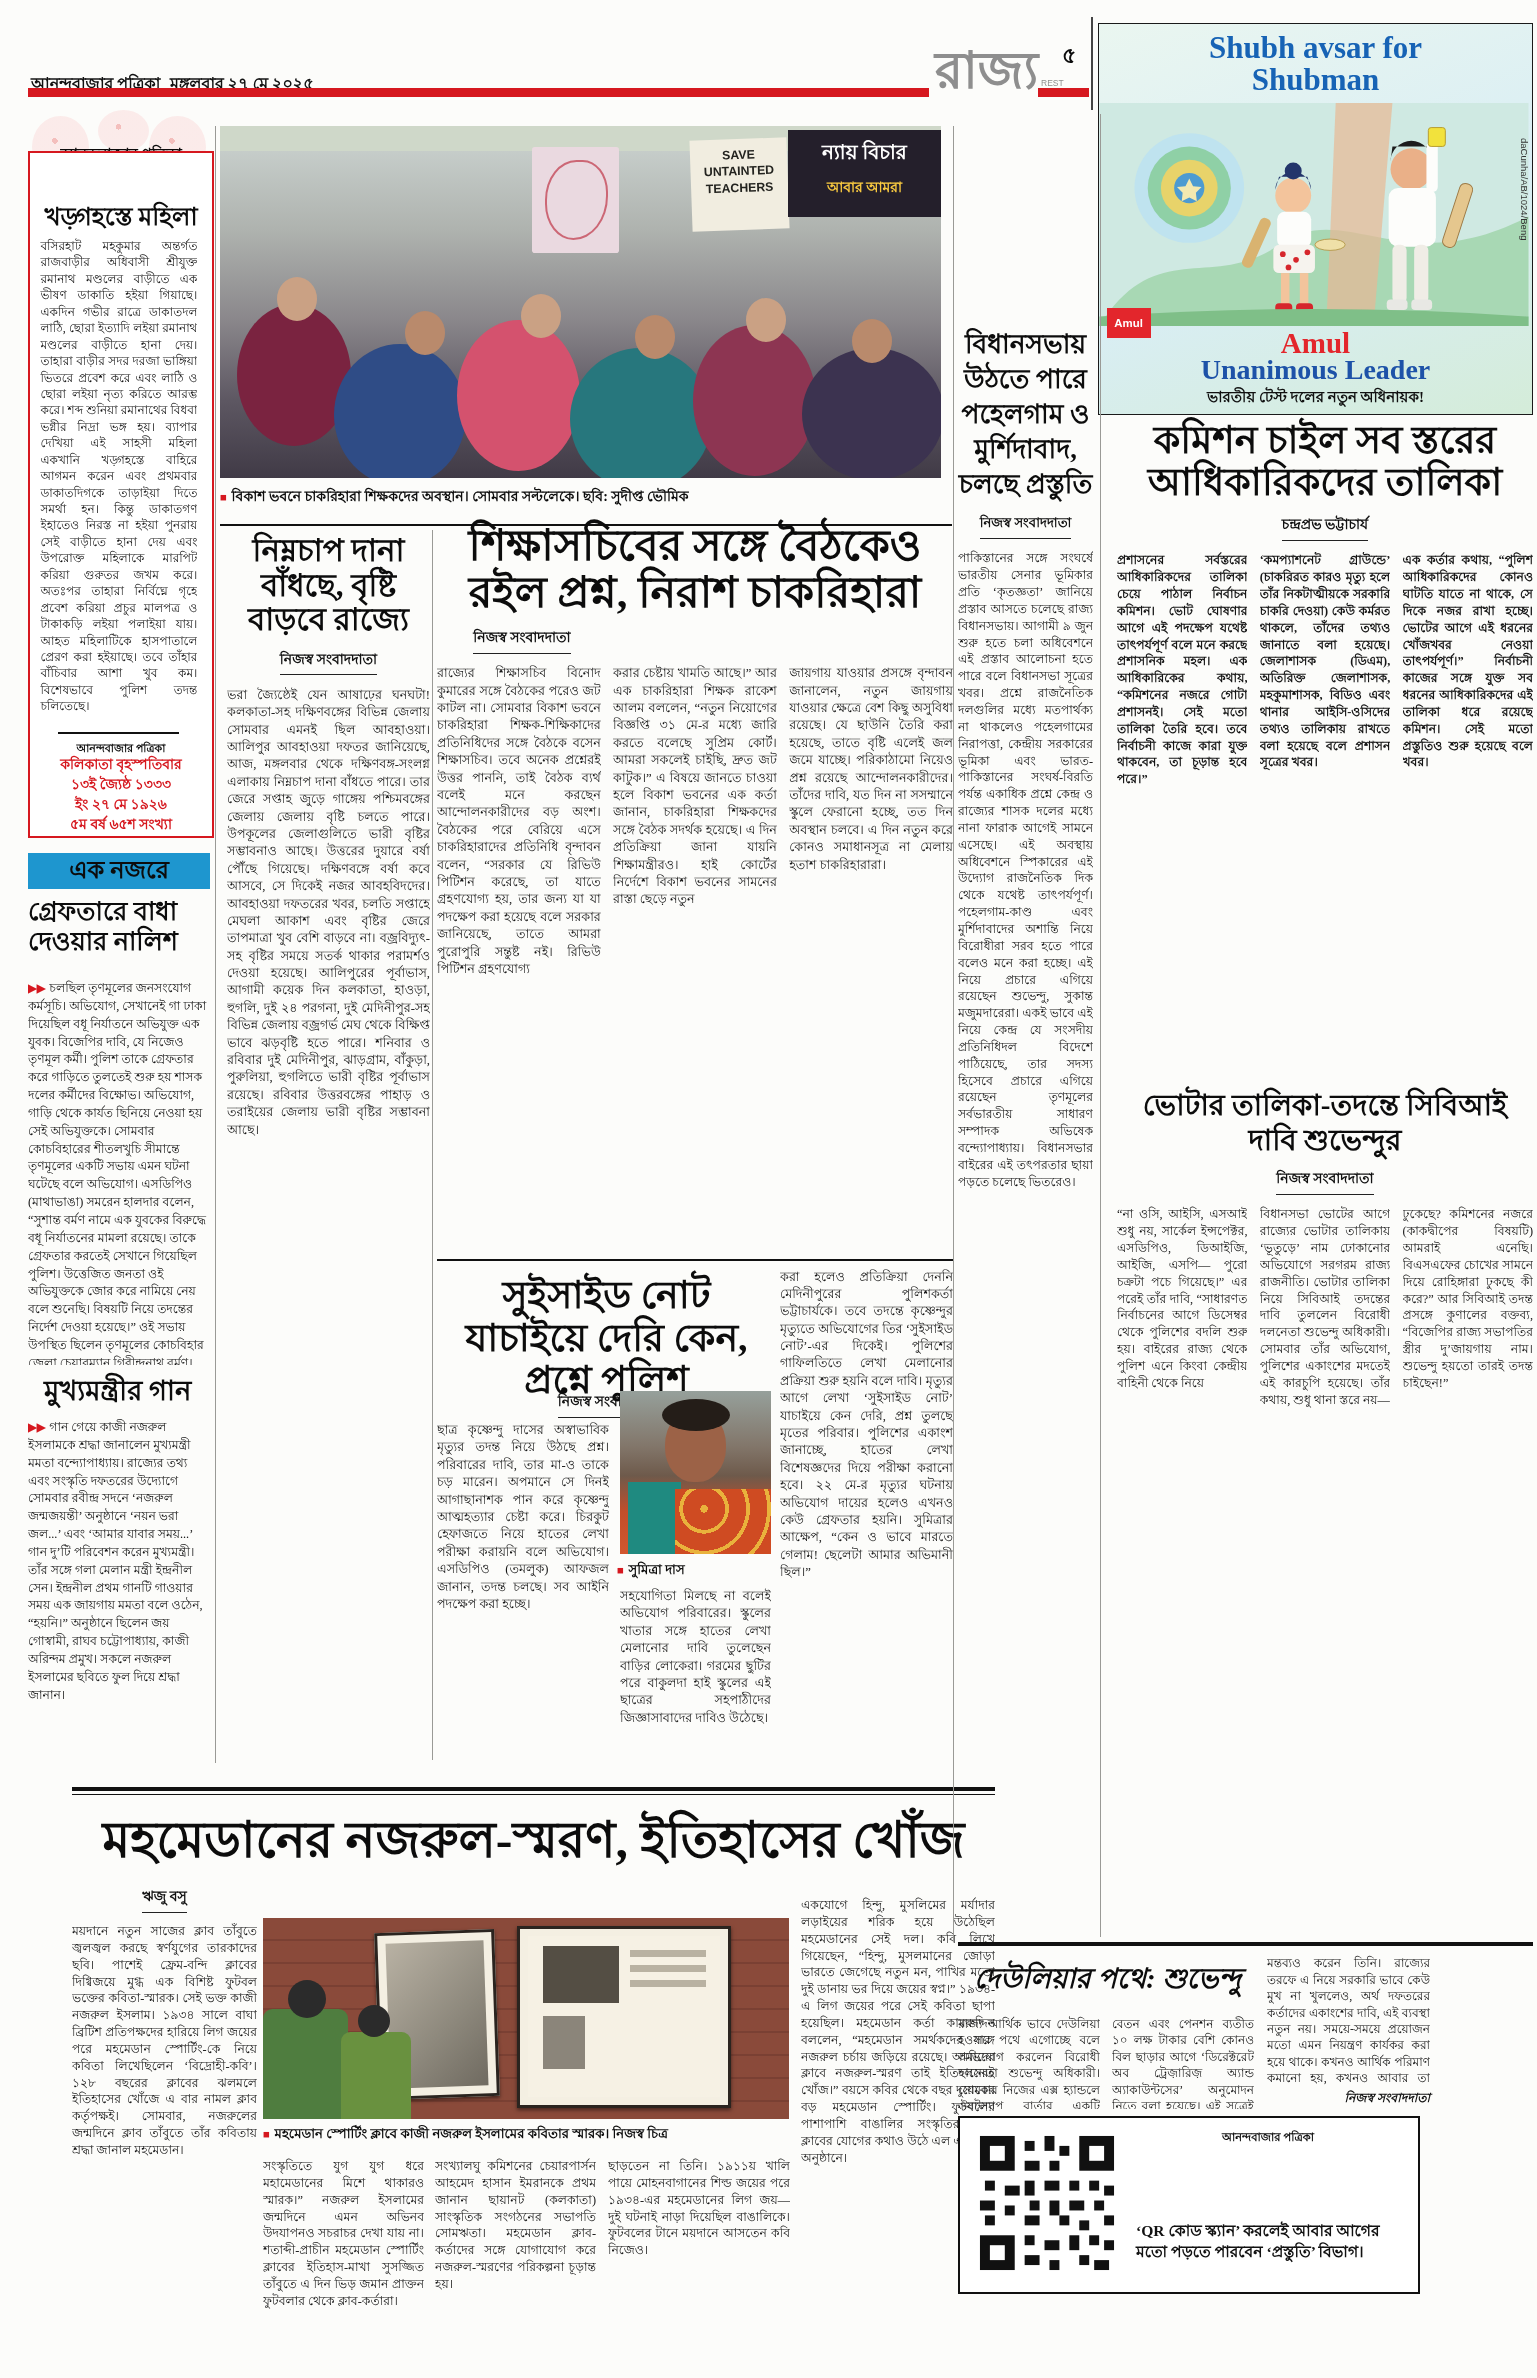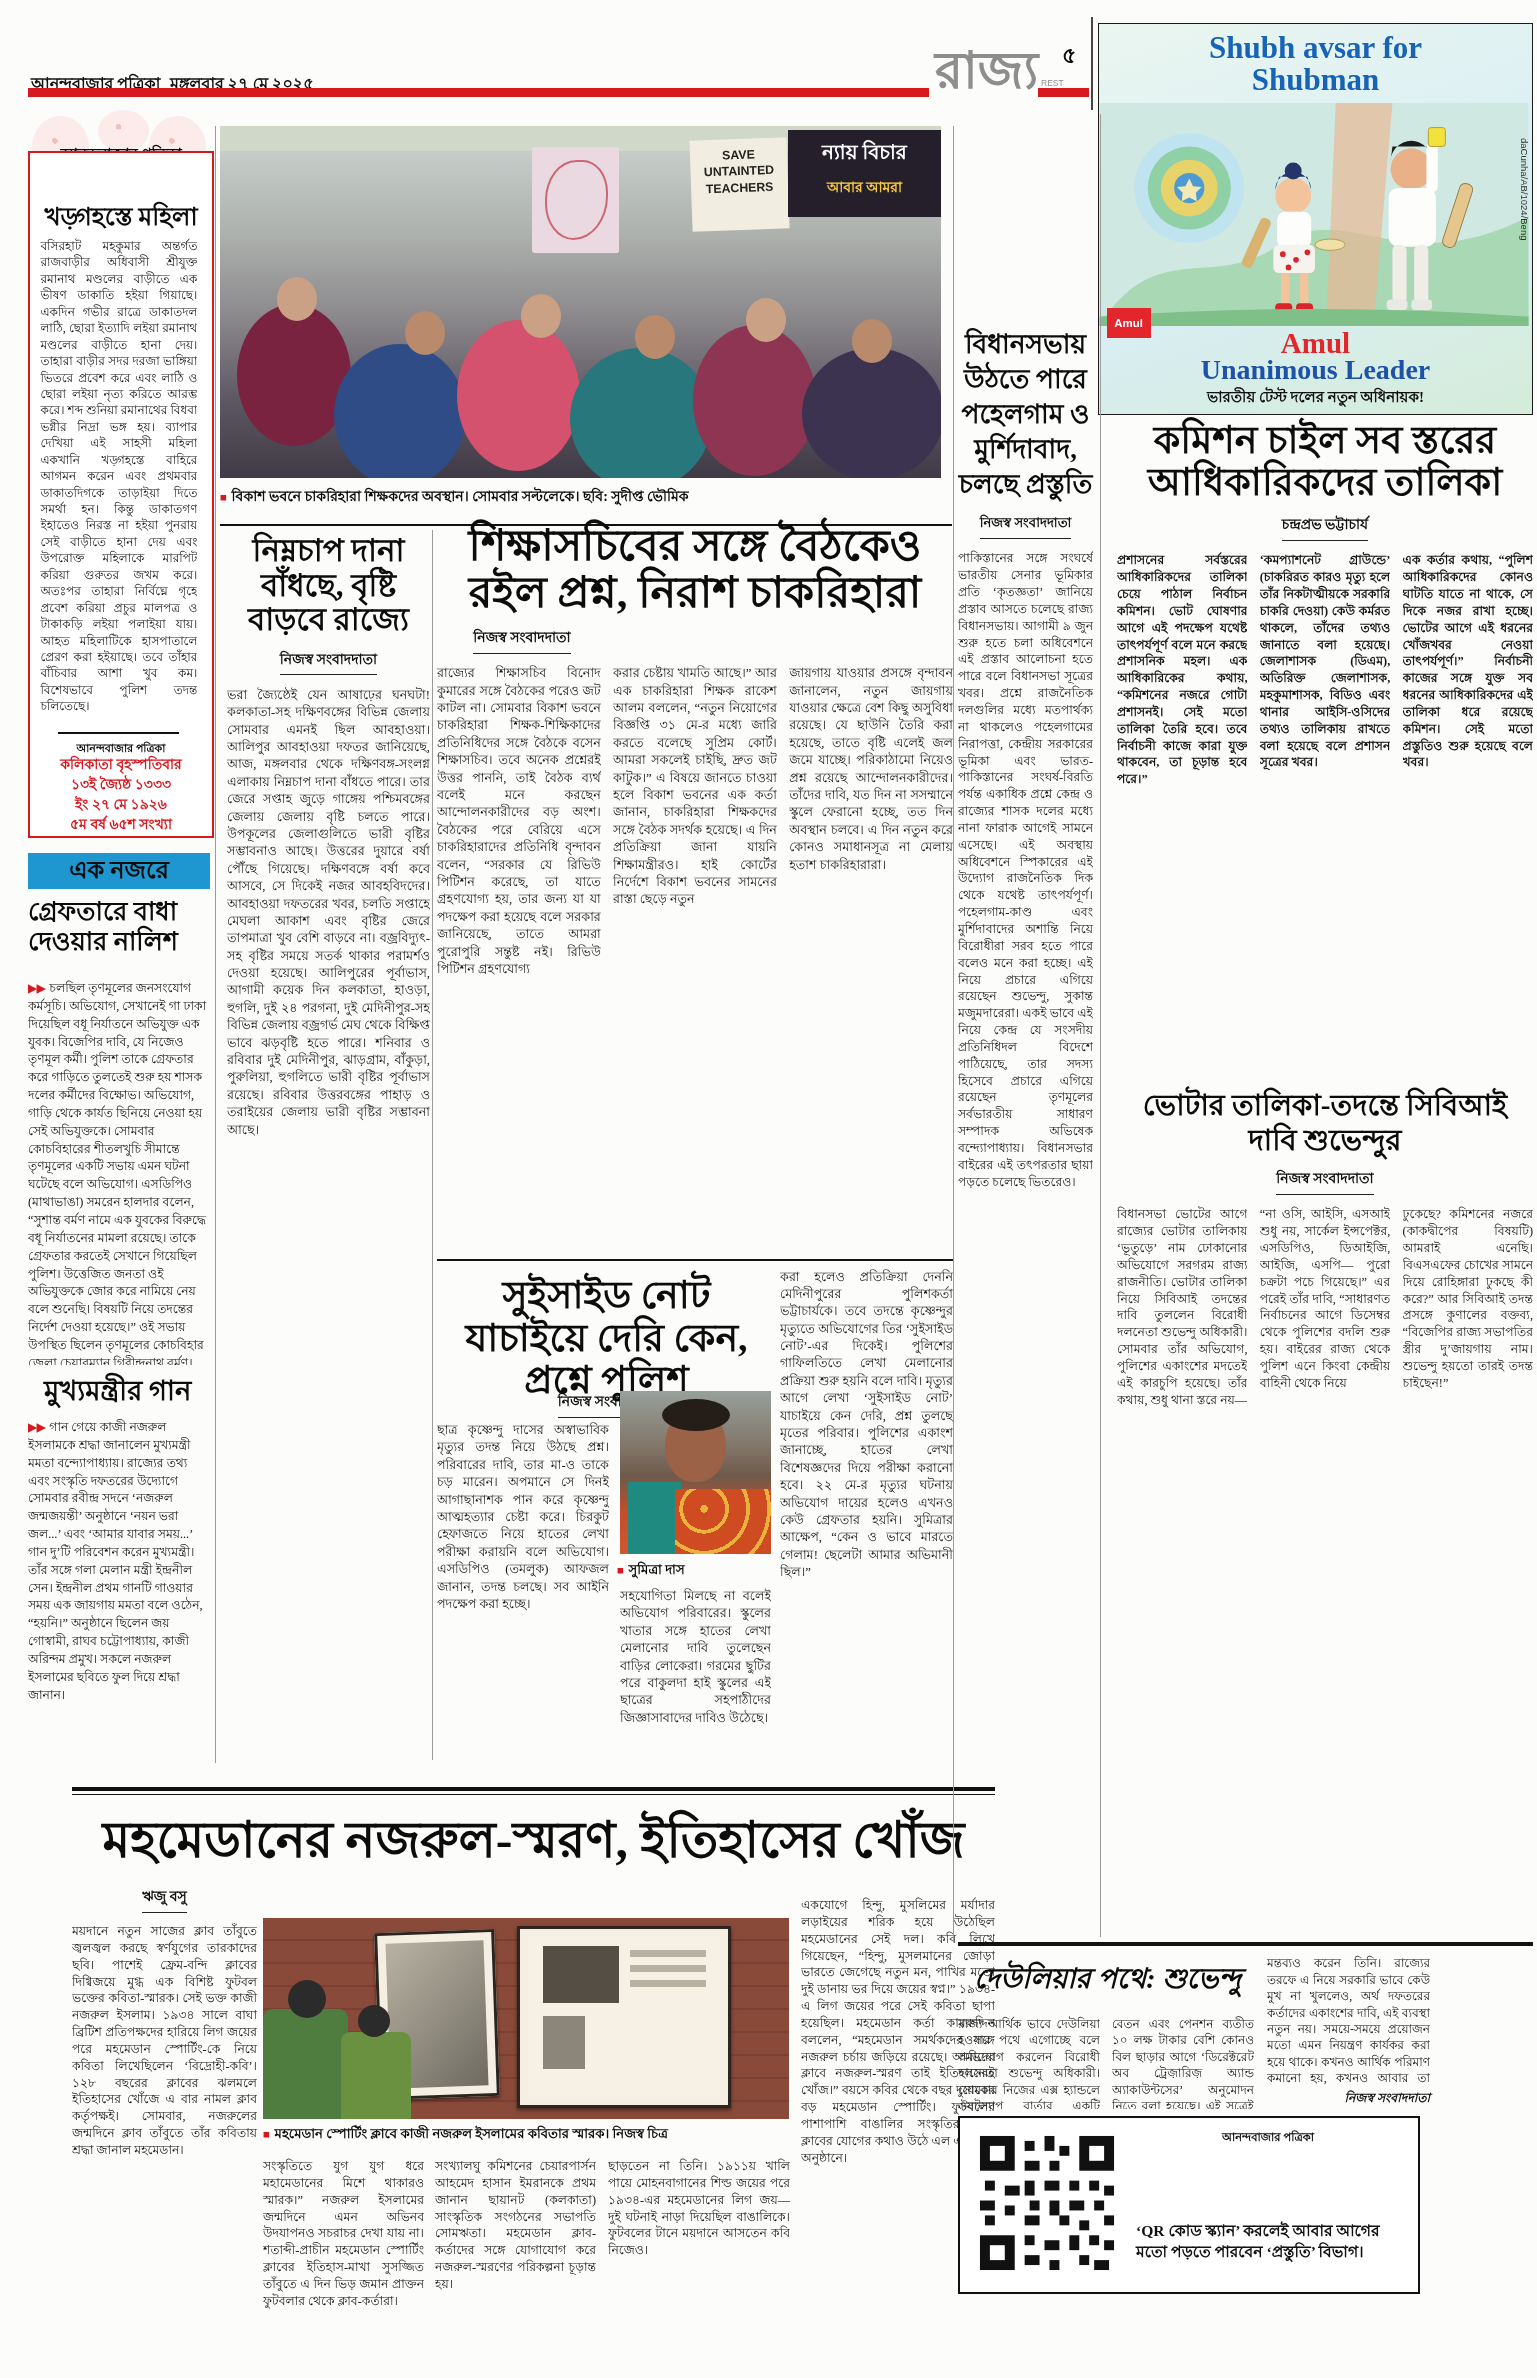--- a/index.html
+++ b/index.html
@@ -243,22 +243,22 @@
       <div class="body-txt" style="font-size:12.3px;">প্রশাসনের সর্বস্তরের আধিকারিকদের তালিকা চেয়ে পাঠাল নির্বাচন কমিশন। ভোট ঘোষণার আগে এই পদক্ষেপ যথেষ্ট তাৎপর্যপূর্ণ বলে মনে করছে প্রশাসনিক মহল। এক আধিকারিকের কথায়, “কমিশনের নজরে গোটা প্রশাসনই। সেই মতো তালিকা তৈরি হবে। তবে নির্বাচনী কাজে কারা যুক্ত থাকবেন, তা চূড়ান্ত হবে পরে।”</div>
       <div class="body-txt" style="font-size:12.3px;">‘কমপ্যাশনেট গ্রাউন্ডে’ (চাকরিরত কারও মৃত্যু হলে তাঁর নিকটাত্মীয়কে সরকারি চাকরি দেওয়া) কেউ কর্মরত থাকলে, তাঁদের তথ্যও জানাতে বলা হয়েছে। জেলাশাসক (ডিএম), অতিরিক্ত জেলাশাসক, মহকুমাশাসক, বিডিও এবং থানার আইসি-ওসিদের তথ্যও তালিকায় রাখতে বলা হয়েছে বলে প্রশাসন সূত্রের খবর।</div>
       <div class="body-txt" style="font-size:12.3px;">এক কর্তার কথায়, “পুলিশ আধিকারিকদের কোনও ঘাটতি যাতে না থাকে, সে দিকে নজর রাখা হচ্ছে। ভোটের আগে এই ধরনের খোঁজখবর নেওয়া তাৎপর্যপূর্ণ।” নির্বাচনী কাজের সঙ্গে যুক্ত সব ধরনের আধিকারিকদের এই তালিকা ধরে রয়েছে কমিশন। সেই মতো প্রস্তুতিও শুরু হয়েছে বলে খবর।</div>
     </div>
   </div>
 
   <div class="abs stack" style="left:1117px;top:1088px;width:416px;height:848px;">
     <div class="hl" style="font-size:29px;line-height:1.2;text-align:center;">ভোটার তালিকা-তদন্তে সিবিআই দাবি শুভেন্দুর</div>
     <div class="byline" style="margin-top:9.5px;"><span>নিজস্ব সংবাদদাতা</span></div>
     <div class="cols" style="margin-top:11.4px;">
+      <div class="body-txt" style="font-size:12.3px;">“না ওসি, আইসি, এসআই শুধু নয়, সার্কেল ইন্সপেক্টর, এসডিপিও, ডিআইজি, আইজি, এসপি— পুরো চক্রটা পচে গিয়েছে।” এর পরেই তাঁর দাবি, “সাধারণত নির্বাচনের আগে ডিসেম্বর থেকে পুলিশের বদলি শুরু হয়। বাইরের রাজ্য থেকে পুলিশ এনে কিংবা কেন্দ্রীয় বাহিনী থেকে নিয়ে</div>
       <div class="body-txt" style="font-size:12.3px;">বিধানসভা ভোটের আগে রাজ্যের ভোটার তালিকায় ‘ভূতুড়ে’ নাম ঢোকানোর অভিযোগে সরগরম রাজ্য রাজনীতি। ভোটার তালিকা নিয়ে সিবিআই তদন্তের দাবি তুললেন বিরোধী দলনেতা শুভেন্দু অধিকারী। সোমবার তাঁর অভিযোগ, পুলিশের একাংশের মদতেই এই কারচুপি হয়েছে। তাঁর কথায়, শুধু থানা স্তরে নয়—</div>
-      <div class="body-txt" style="font-size:12.3px;">“না ওসি, আইসি, এসআই শুধু নয়, সার্কেল ইন্সপেক্টর, এসডিপিও, ডিআইজি, আইজি, এসপি— পুরো চক্রটা পচে গিয়েছে।” এর পরেই তাঁর দাবি, “সাধারণত নির্বাচনের আগে ডিসেম্বর থেকে পুলিশের বদলি শুরু হয়। বাইরের রাজ্য থেকে পুলিশ এনে কিংবা কেন্দ্রীয় বাহিনী থেকে নিয়ে</div>
       <div class="body-txt" style="font-size:12.3px;">ঢুকেছে? কমিশনের নজরে (কাকদ্বীপের বিষয়টি) আমরাই এনেছি। বিএসএফের চোখের সামনে দিয়ে রোহিঙ্গারা ঢুকছে কী করে?” আর সিবিআই তদন্ত প্রসঙ্গে কুণালের বক্তব্য, “বিজেপির রাজ্য সভাপতির স্ত্রীর দু’জায়গায় নাম। শুভেন্দু হয়তো তারই তদন্ত চাইছেন!”</div>
     </div>
   </div>
 
   <div class="abs" style="left:958px;top:1942px;width:575px;height:168px;">
     <div class="abs hrule" style="left:0;top:0;width:100%;height:3.8px;"></div>
     <div class="hl abs" style="left:16px;top:15px;width:316px;font-size:28px;font-style:italic;">দেউলিয়ার পথে: শুভেন্দু</div>
     <div class="body-txt abs" style="left:0;top:74px;width:142px;height:93px;font-size:12px;">রাজ্য আর্থিক ভাবে দেউলিয়া হওয়ার পথে এগোচ্ছে বলে অভিযোগ করলেন বিরোধী দলনেতা শুভেন্দু অধিকারী। সোমবার নিজের এক্স হ্যান্ডলে ওয়টস্যাপ বার্তার একটি স্ক্রিনশট দিয়ে তিনি দাবি করেছেন,</div>
     <div class="body-txt abs" style="left:154px;top:74px;width:142px;height:93px;font-size:12px;">বেতন এবং পেনশন ব্যতীত ১০ লক্ষ টাকার বেশি কোনও বিল ছাড়ার আগে ‘ডিরেক্টরেট অব ট্রেজ়ারিজ় অ্যান্ড অ্যাকাউন্টসের’ অনুমোদন নিতে বলা হয়েছে। এই সূত্রেই রাজ্য সরকার দেউলিয়া হওয়ার পথে এগোচ্ছে বলে</div>
     <div class="abs" style="left:309px;top:13.2px;width:163px;height:155px;">

